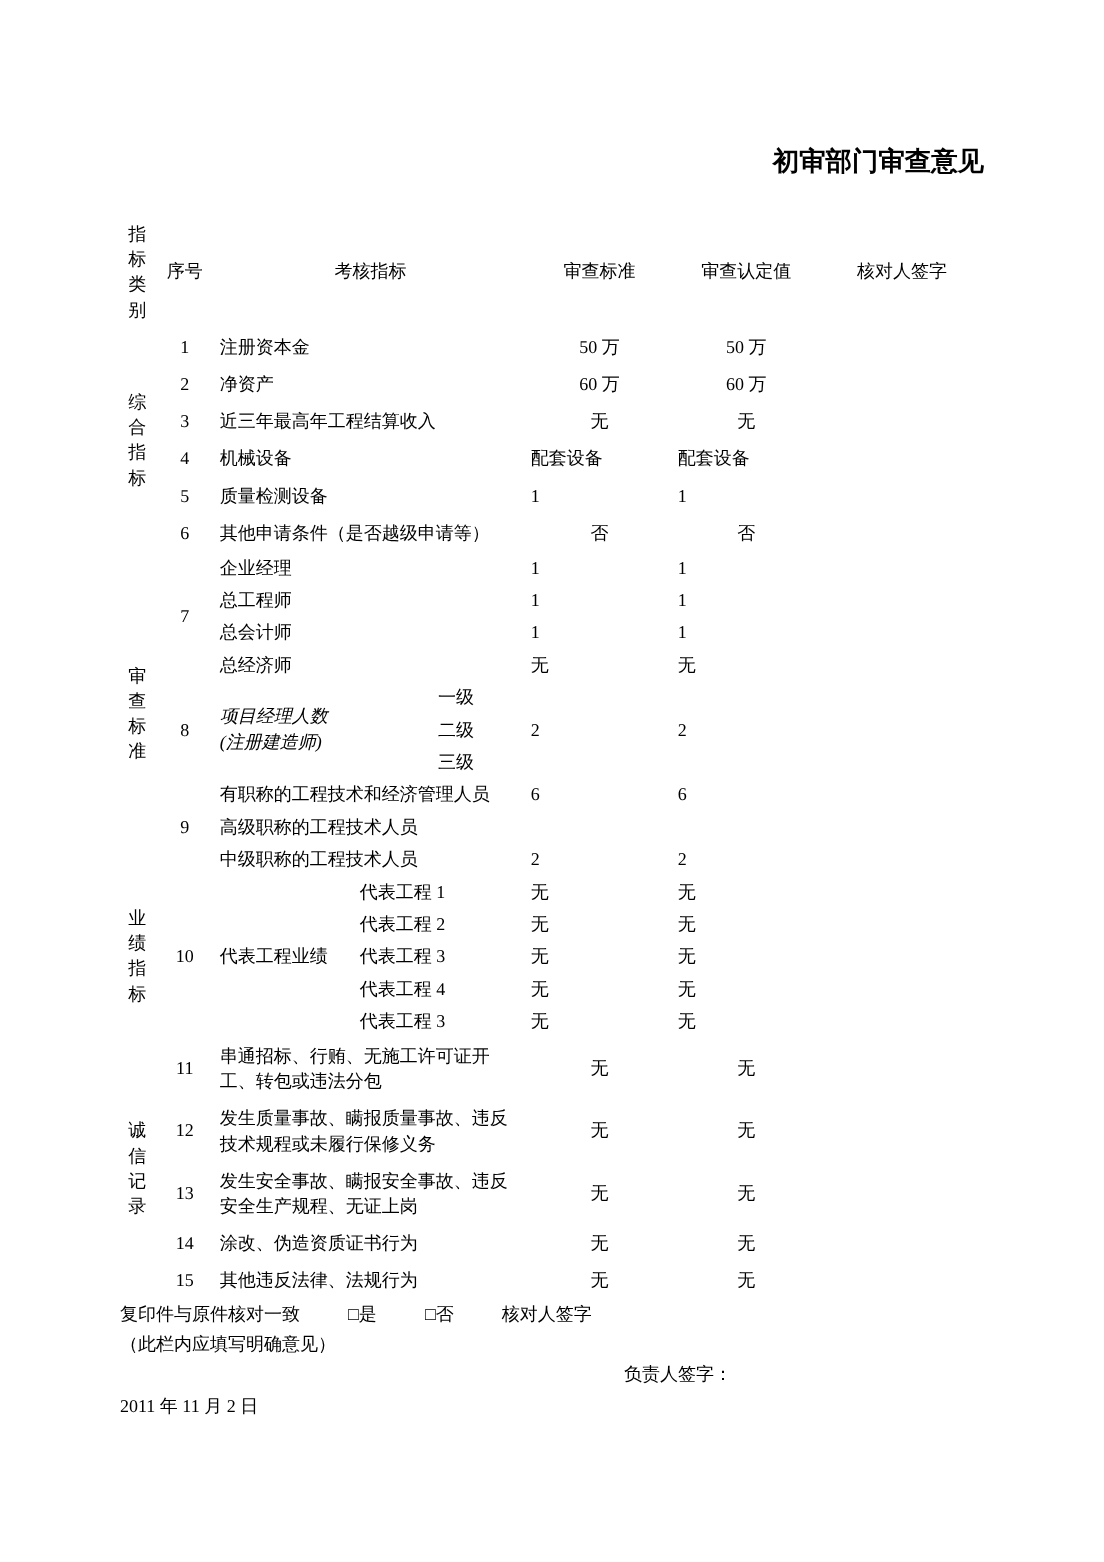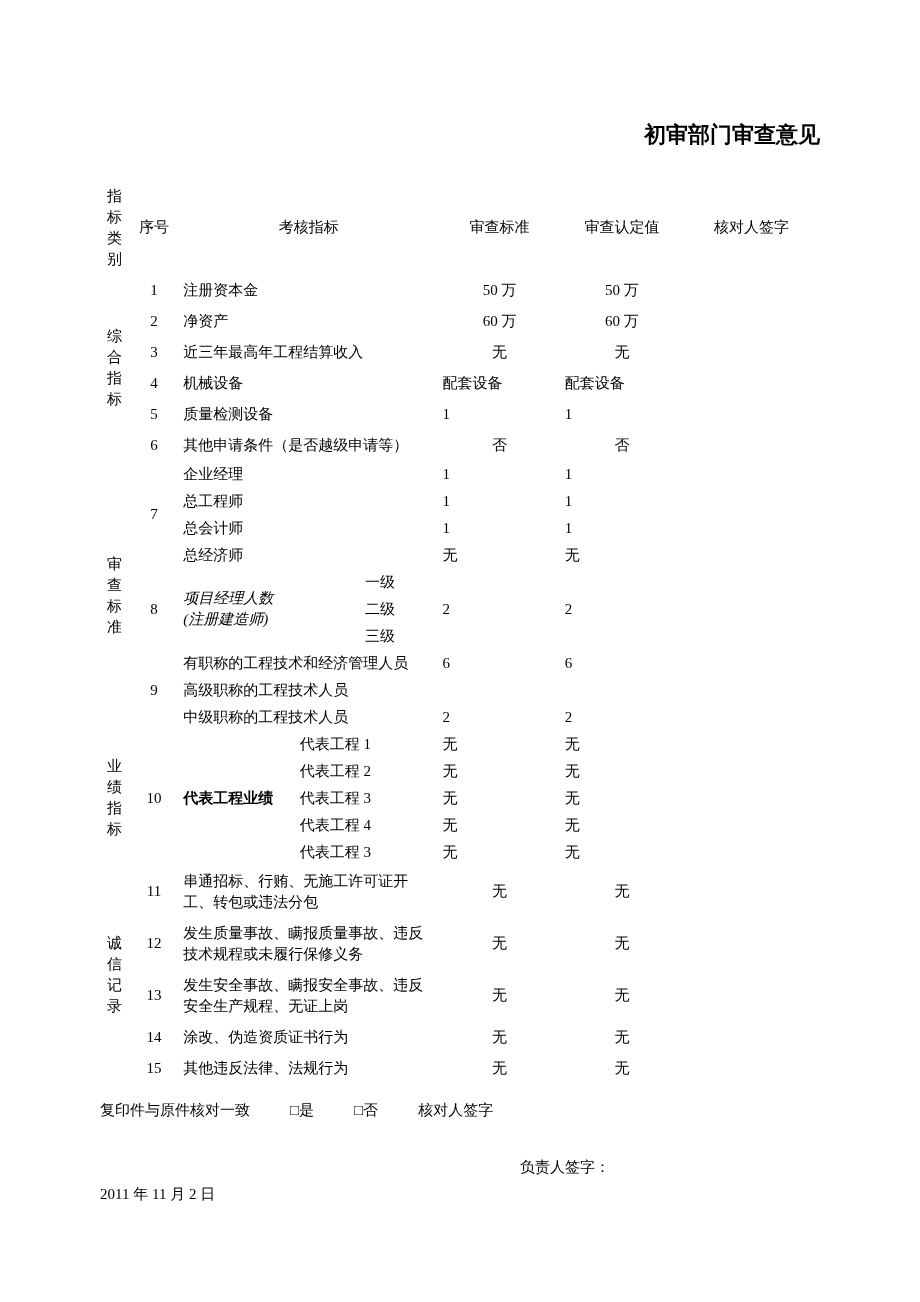--- a/index.html
+++ b/index.html
@@ -42,32 +42,32 @@
       width: 1em;
       line-height: 1.4;
       text-align: left;
       margin: 0 auto;
     }
     .center { text-align: center; }
     .sub-row td { padding: 3px 4px; }
     .nested-table { width: 100%; }
     .nested-table td { padding: 3px 4px; vertical-align: middle; }
     .footer-check {
-      margin-top: 16px;
+      margin-top: 2px;
       padding-left: 0;
     }
     .footer-check-row {
       display: flex;
       align-items: center;
       gap: 40px;
       margin-bottom: 4px;
     }
     .footer-note { margin-top: 2px; }
     .sign-block {
-      margin-top: 36px;
+      margin-top: 4px;
       padding-left: 420px;
     }
     .sign-block div { margin-bottom: 6px; }
     .date-row { padding-right: 20px; }
   </style>
 </head>
 <body>
 
 <h1 class="title">初审部门审查意见</h1>
 
@@ -217,21 +217,21 @@
 
     <tr class="sub-row">
       <td rowspan="5">
           <div class="vertical-text">业绩指标</div>
         </td>
       <td rowspan="5" class="center">10</td>
       <td rowspan="5" style="padding:0;">
         <table class="nested-table">
           <tbody>
               <tr>
-            <td rowspan="5" style="width:45%;font-weight:bold;">代表工程业绩</td>
+            <td rowspan="5" style="width:45%;">代表工程业绩</td>
             <td>代表工程 1</td>
           </tr>
           <tr>
                 <td>代表工程 2</td>
               </tr>
           <tr>
                 <td>代表工程 3</td>
               </tr>
           <tr>
                 <td>代表工程 4</td>
@@ -308,18 +308,19 @@
   </tbody>
 </table>
 
 <div class="footer-check">
   <div class="footer-check-row">
     <span>复印件与原件核对一致</span>
     <span>□是</span>
     <span>□否</span>
     <span>核对人签字</span>
   </div>
+  <div class="footer-note">（此栏内应填写明确意见）</div>
 </div>
 
 <div class="sign-block">
   <div>负责人签字：</div>
 </div>
 <div class="date-row">2011 年 11  月   2  日</div>
 
 </body></html>

